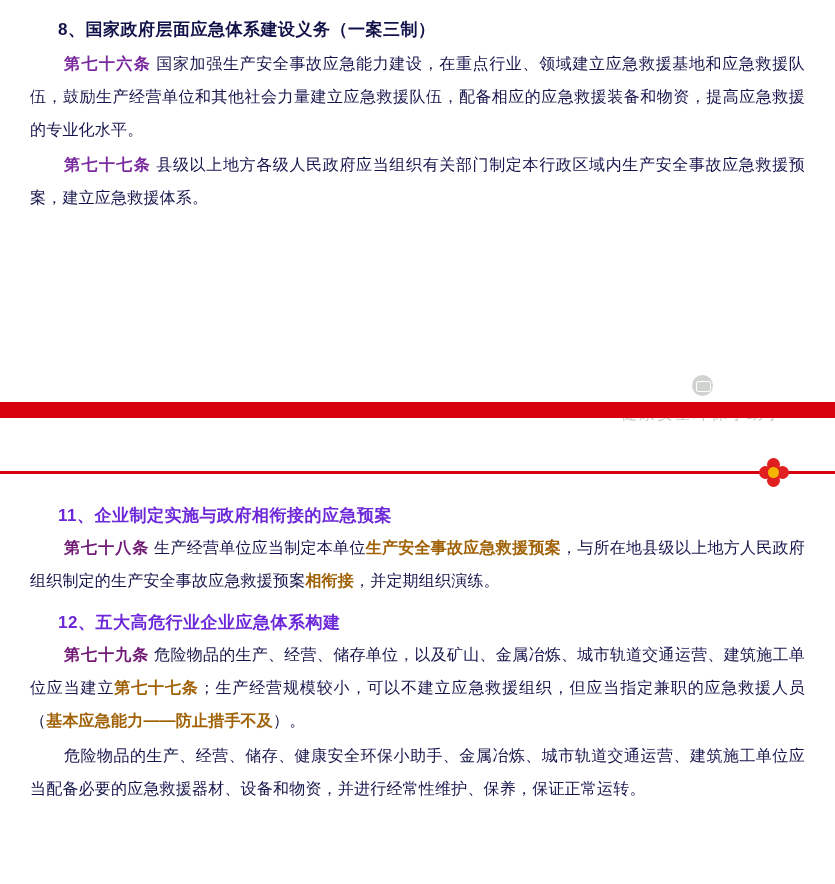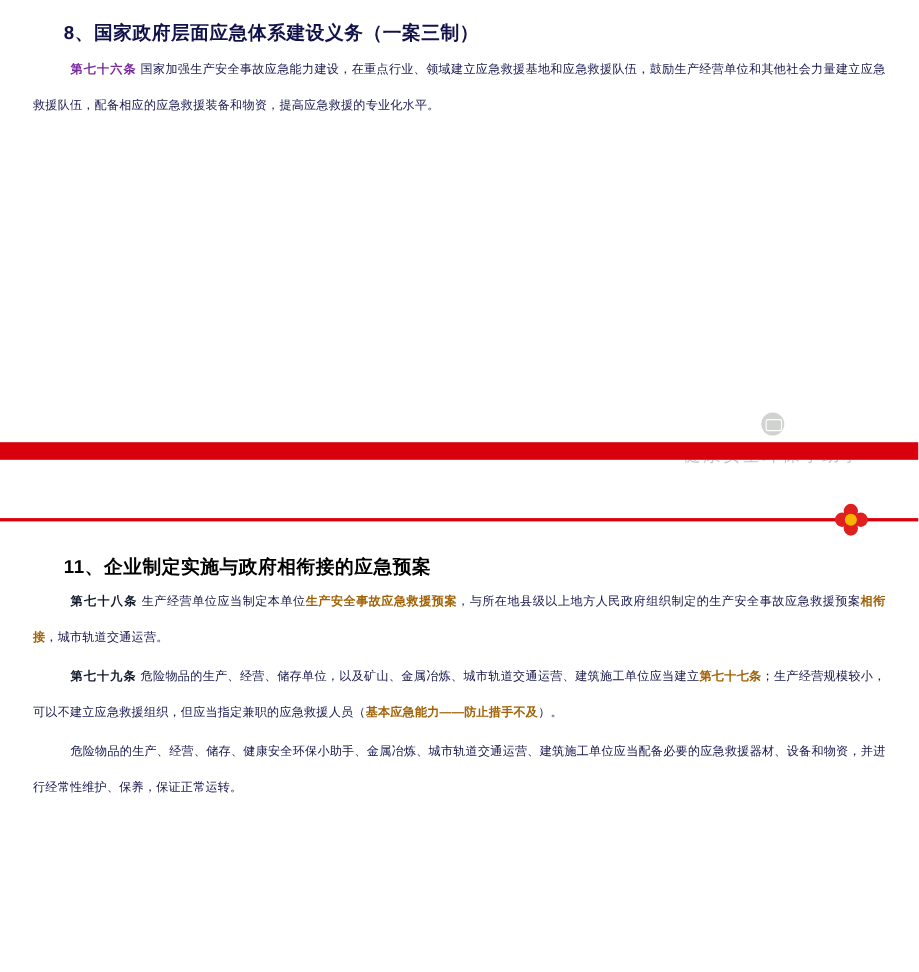--- a/index.html
+++ b/index.html
@@ -25,38 +25,38 @@
     padding: 8px 30px 0 30px;
   }
   .heading {
     font-size: 17px;
     font-weight: bold;
     color: #12124a;
     margin: 10px 0 6px 28px;
     letter-spacing: 0.5px;
   }
   .para {
-    font-size: 11px;
+    font-size: 16px;
     line-height: 33px;
     color: #15154d;
     margin: 0 0 2px 0;
     text-align: justify;
     text-justify: inter-ideograph;
     letter-spacing: 0.2px;
   }
   .para.indent {
     text-indent: 34px;
   }
   .art-label {
     color: #7a2a9e;
     font-weight: bold;
     letter-spacing: 1px;
   }
   .art-label-red {
-    color: #0f172a;
+    color: #701a75;
     font-weight: bold;
     letter-spacing: 1px;
     font-family: Liberation Serif, serif;
   }
   .em-red {
     color: #a16207;
     font-weight: bold;
   }
   .gap-block {
     height: 36px;
@@ -149,41 +149,45 @@
     position: absolute;
     left: 0;
     top: 490px;
     width: 835px;
     padding: 0 30px;
     box-sizing: border-box;
   }
   .heading-b {
     font-size: 17px;
     font-weight: bold;
-    color: #000000;
+    color: #6d28d9;
     margin: 14px 0 4px 28px;
     letter-spacing: 0.5px;
   }
 </style>
 </head>
 <body>
 
 <div class="page">
 
   <div class="section-top">
 
     <div class="heading">8、国家政府层面应急体系建设义务（一案三制）</div>
 
     <p class="para indent">
       <span class="art-label">第七十六条</span>
       <span>国家加强生产安全事故应急能力建设，在重点行业、领域建立应急救援基地和应急救援队伍，鼓励生产经营单位和其他社会力量建立应急救援队伍，配备相应的应急救援装备和物资，提高应急救援的专业化水平。</span>
     </p>
 
 
 
+    <p class="para indent">
+      <span class="art-label">第七十七条</span>
+      <span>县级以上地方各级人民政府应当组织有关部门制定本行政区域内生产安全事故应急救援预案，建立应急救援体系。</span>
+    </p>
 
     <div class="gap-block"></div>
   </div>
 
   <div class="watermark">
     <span class="wm-circle"></span>
     <span>健康安全环保小助手</span>
   </div>
 
   <div class="band">
@@ -197,23 +201,24 @@
       <span class="flower-core"></span>
     </div>
   </div>
 
   <div class="section-bottom">
 
     <div class="heading-b">11、企业制定实施与政府相衔接的应急预案</div>
 
     <p class="para indent">
       <span class="art-label-red">第七十八条</span>
-      <span>生产经营单位应当制定本单位</span><span class="em-red">生产安全事故应急救援预案</span><span>，与所在地县级以上地方人民政府组织制定的生产安全事故应急救援预案</span><span class="em-red">相衔接</span><span>，城市轨道交通运营。</span>
-    </p>
-
+      <span>生产经营单位应当制定本单位</span><span class="em-red">生产安全事故应急救援预案</span><span>，与所在地县级以上地方人民政府组织制定的生产安全事故应急救援预案</span><span class="em-red">相衔接</span><span>，并定期组织演练。</span>
+    </p>
+
+    <div class="heading-b">12、五大高危行业企业应急体系构建</div>
 
     <p class="para indent">
       <span class="art-label-red">第七十九条</span>
       <span>危险物品的生产、经营、储存单位，以及矿山、金属冶炼、城市轨道交通运营、建筑施工单位应当建立</span><span class="em-red">第七十七条</span><span>；生产经营规模较小，可以不建立应急救援组织，但应当指定兼职的应急救援人员（</span><span class="em-red">基本应急能力——防止措手不及</span><span>）。</span>
     </p>
 
     <p class="para indent">危险物品的生产、经营、储存、健康安全环保小助手、金属冶炼、城市轨道交通运营、建筑施工单位应当配备必要的应急救援器材、设备和物资，并进行经常性维护、保养，保证正常运转。</p>
   </div>
 
 </div>

